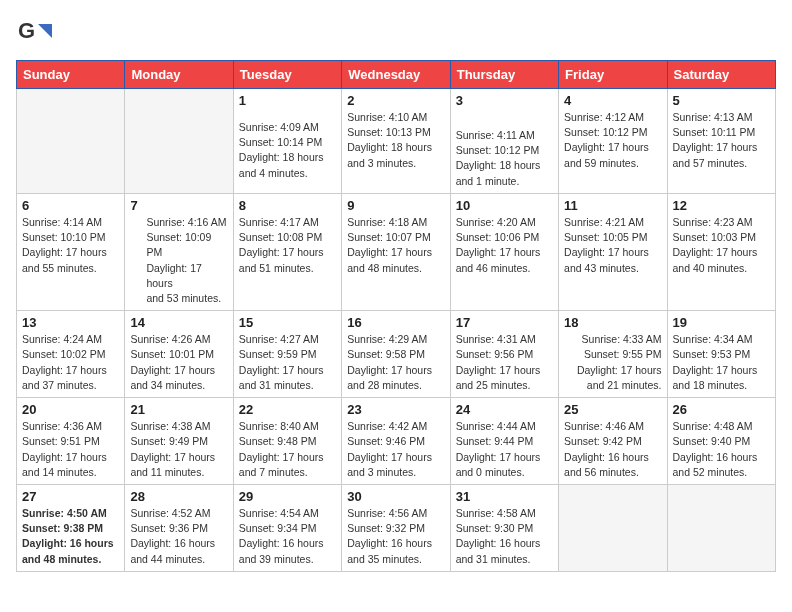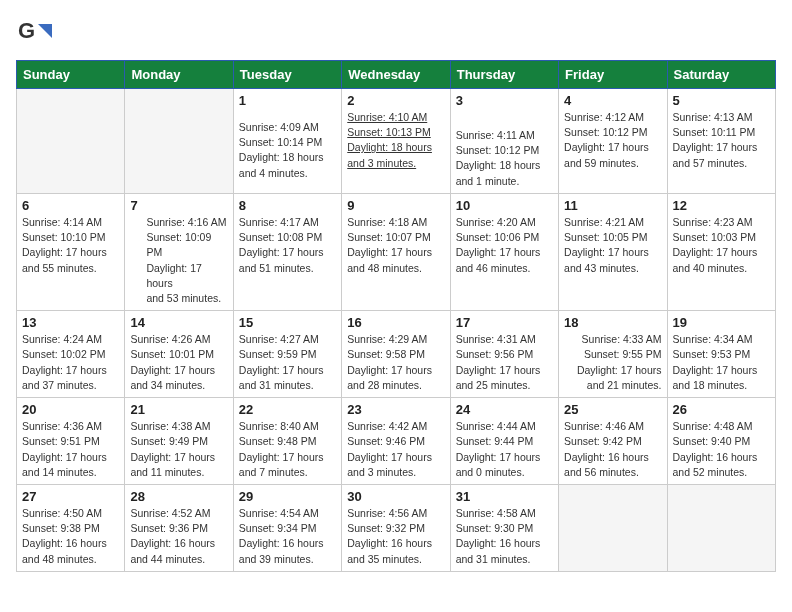--- a/index.html
+++ b/index.html
@@ -46,21 +46,21 @@
     .location-title {
       font-size: 16px;
       color: #444;
     }
     .calendar {
       width: 100%;
       border-collapse: collapse;
       font-size: 11px;
     }
     .calendar th {
-      background: #15803d;
+      background: #ef4444;
       color: #fff;
       text-align: left;
       padding: 6px 6px;
       font-size: 13px;
       border: 1px solid #2a5aaf;
     }
     .calendar td {
       border: 1px solid #ccc;
       vertical-align: top;
       padding: 4px 5px;
@@ -122,21 +122,21 @@
         <td class="empty"></td>
         <td>
           <span class="day-num">1</span>
           <div class="day-info" style="white-space: pre-line; margin-top: 12px;">Sunrise: 4:09 AM
 Sunset: 10:14 PM
 Daylight: 18 hours
 and 4 minutes.</div>
         </td>
         <td>
           <span class="day-num">2</span>
-          <div class="day-info" style="white-space: pre-line; text-decoration: underline;">Sunrise: 4:10 AM
+          <div class="day-info" style="white-space: pre-line;">Sunrise: 4:10 AM
 Sunset: 10:13 PM
 Daylight: 18 hours
 and 3 minutes.</div>
         </td>
         <td>
           <span class="day-num">3</span>
           <div class="day-info" style="white-space: pre-line; margin-top: 20px;">Sunrise: 4:11 AM
 Sunset: 10:12 PM
 Daylight: 18 hours
 and 1 minute.</div>
@@ -305,21 +305,21 @@
           <span class="day-num">26</span>
           <div class="day-info" style="white-space: pre-line;">Sunrise: 4:48 AM
 Sunset: 9:40 PM
 Daylight: 16 hours
 and 52 minutes.</div>
         </td>
       </tr>
       <tr>
         <td>
           <span class="day-num">27</span>
-          <div class="day-info" style="white-space: pre-line;">Sunrise: 4:50 AM
+          <div class="day-info" style="white-space: pre-line; font-weight: bold;">Sunrise: 4:50 AM
 Sunset: 9:38 PM
 Daylight: 16 hours
 and 48 minutes.</div>
         </td>
         <td>
           <span class="day-num">28</span>
           <div class="day-info" style="white-space: pre-line;">Sunrise: 4:52 AM
 Sunset: 9:36 PM
 Daylight: 16 hours
 and 44 minutes.</div>

